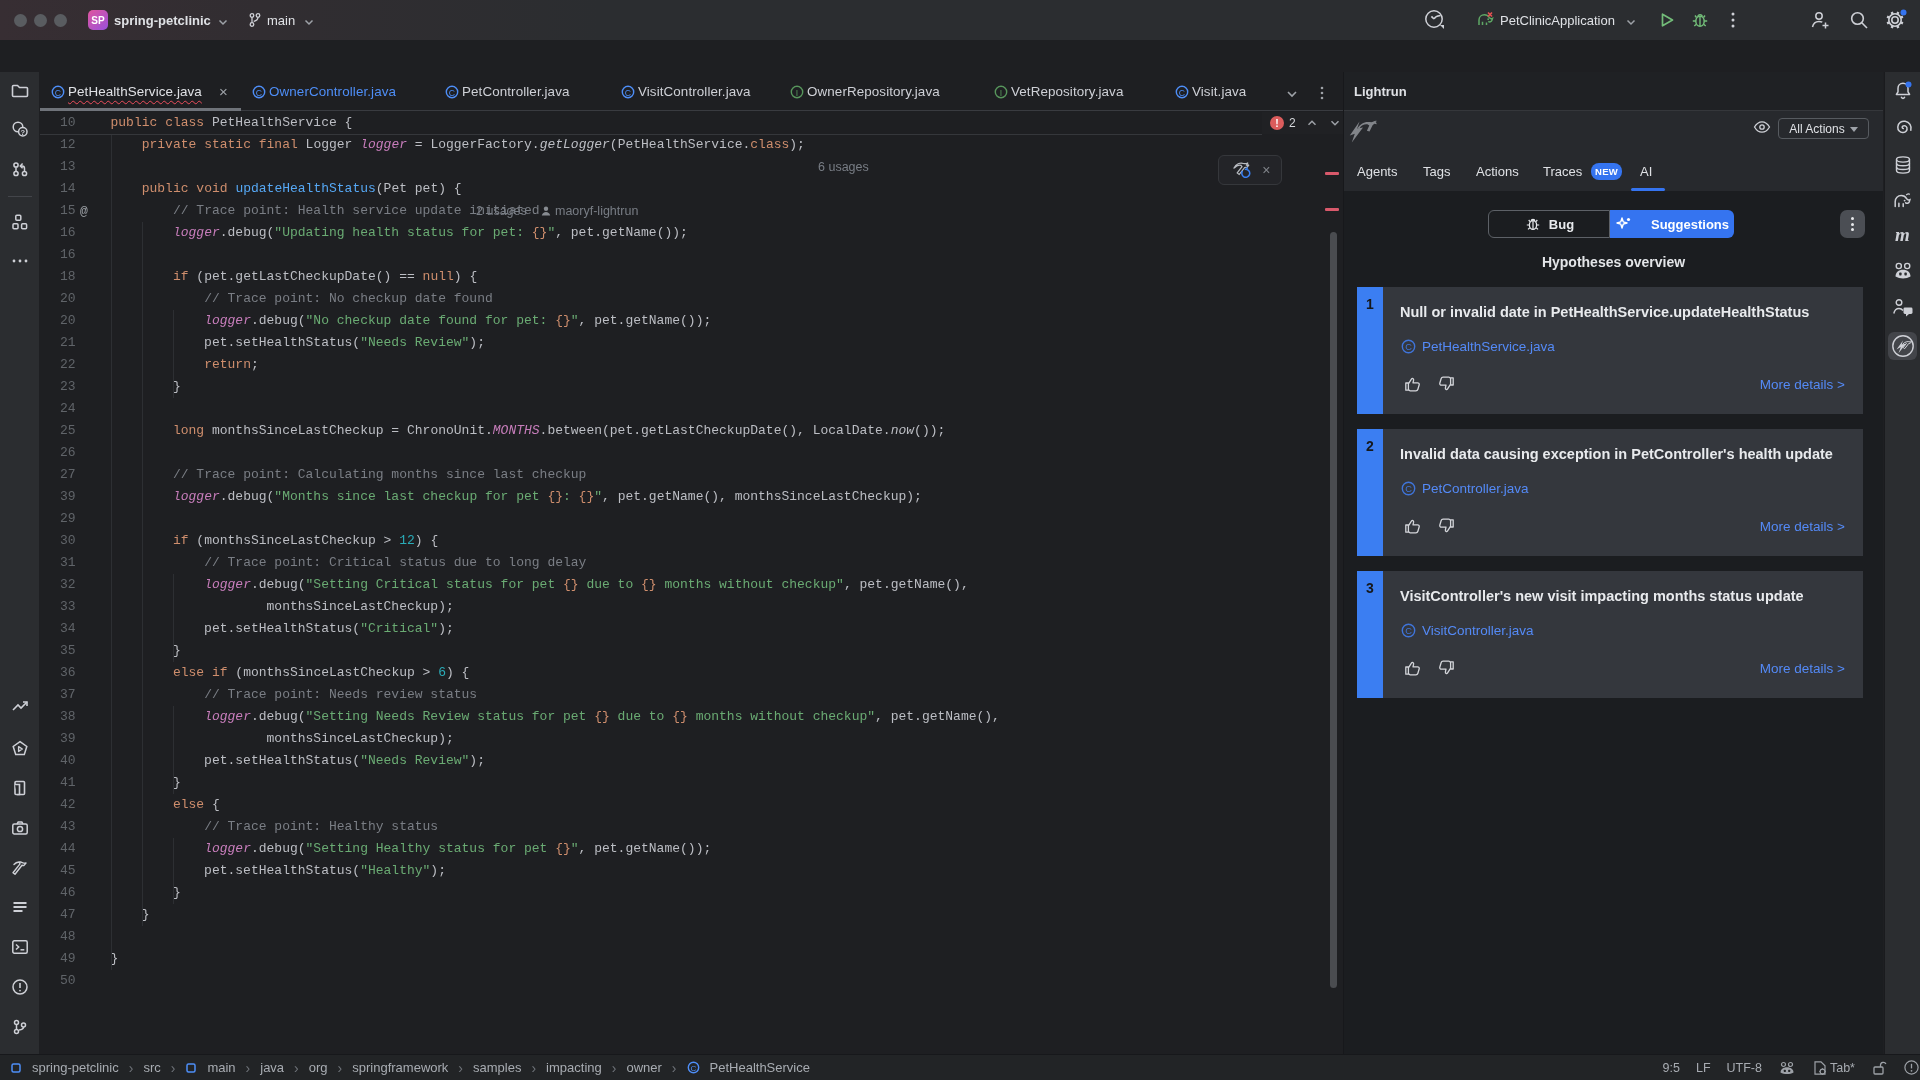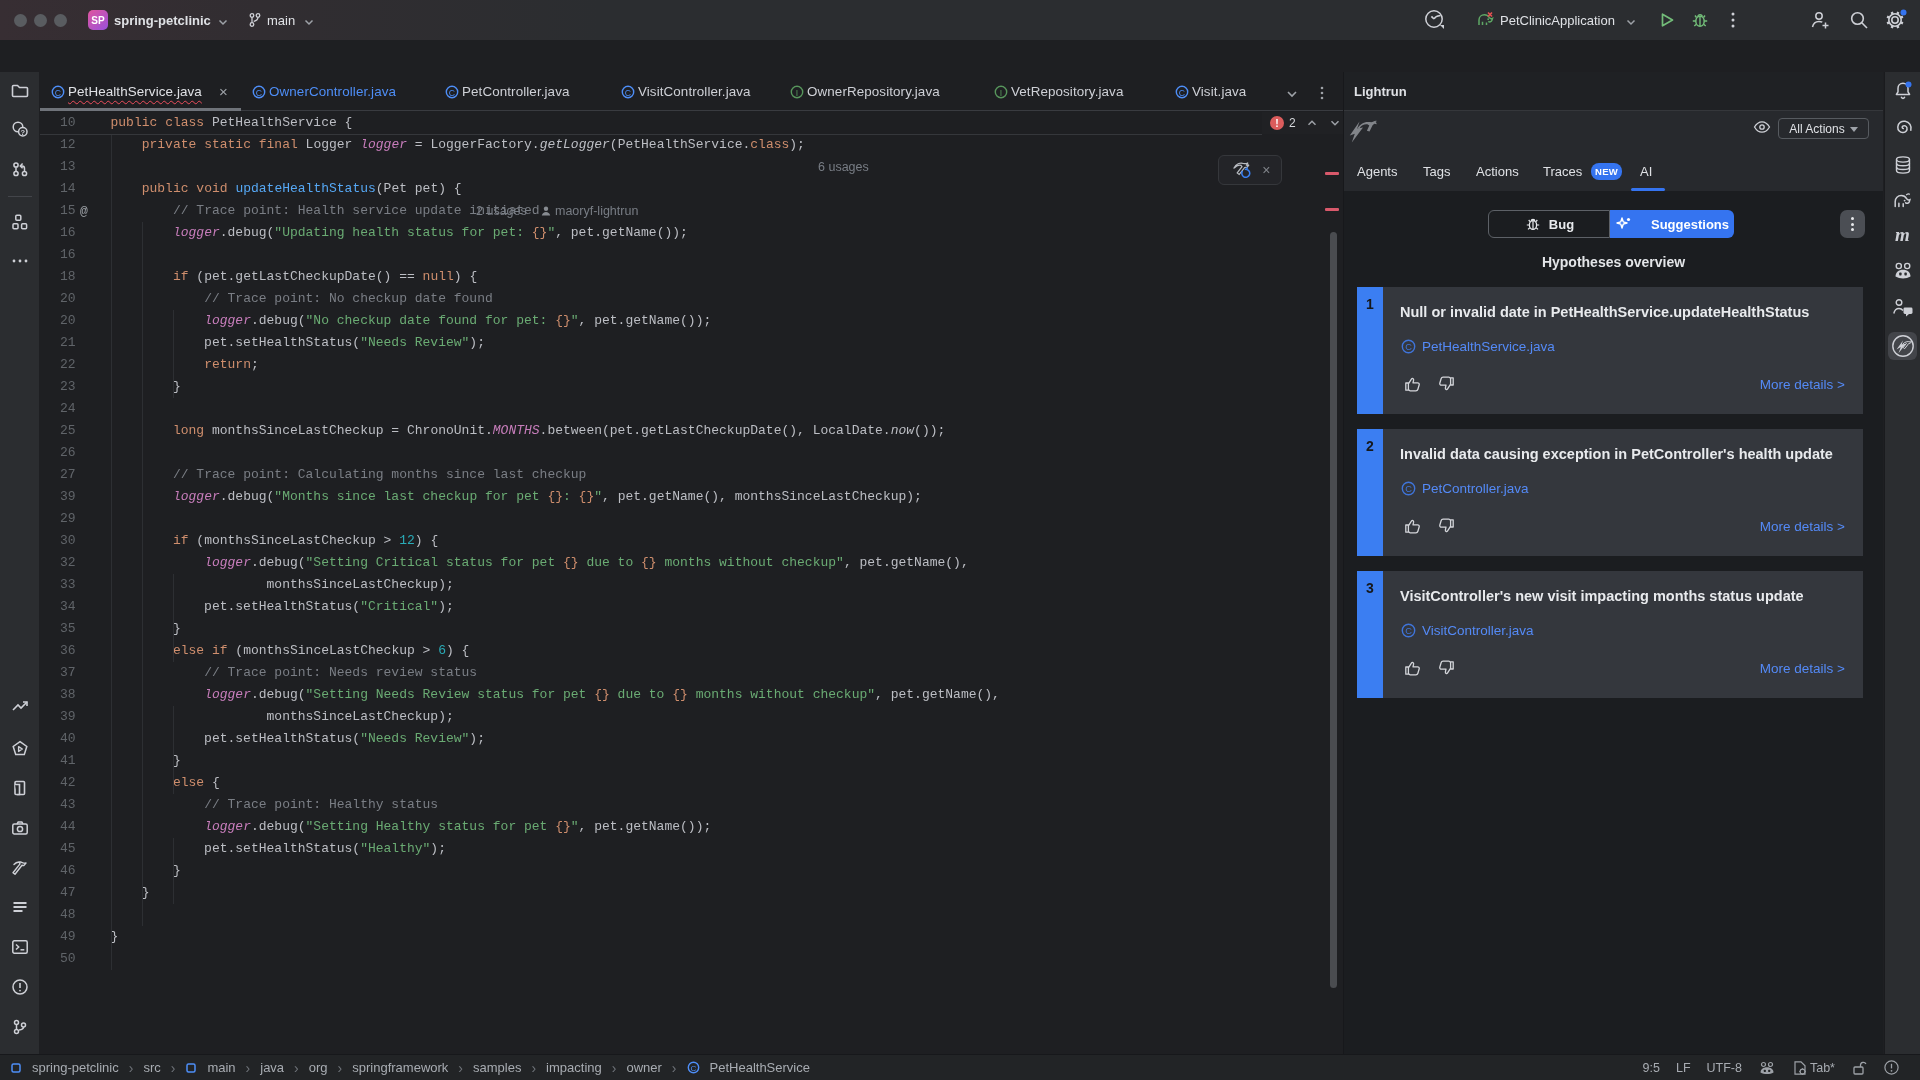--- a/index.html
+++ b/index.html
@@ -58,21 +58,21 @@
 .clink{position:absolute;left:44px;top:52px;display:flex;align-items:center;gap:6px;color:#548af7;font-size:13.5px}
 .cthumbs{position:absolute;left:46px;top:87px;display:flex;align-items:center}
 .cmore{position:absolute;right:18px;top:90px;color:#548af7;font-size:13.5px}
 .rstripe{position:absolute;left:1884px;top:72px;width:36px;height:982px;background:#2b2d30;border-left:1px solid #1a1b1e}
 .ractive{position:absolute;left:3px;top:260px;width:29px;height:28px;background:#43454a;border-radius:6px;display:flex;align-items:center;justify-content:center}
 .status{position:absolute;left:0;top:1054px;width:1920px;height:26px;background:#222426;border-top:1px solid #17181b;display:flex;align-items:center;justify-content:space-between;font-size:12.5px;color:#a8acb2}
 .crumbs{display:flex;align-items:center;padding-left:10px;gap:10px;font-size:13px}
 .csep{color:#6f7379;font-size:14px}
 .cic{display:flex;align-items:center}
 .citem{white-space:nowrap}
-.sright{display:flex;align-items:center;gap:16px;padding-right:20px}
+.sright{display:flex;align-items:center;gap:16px;}
 .sic2{display:flex;align-items:center}
 </style></head>
 <body>
 <div class="page">
 <div class="toolbar">
 <div class="tl" style="left:13.5px"></div>
 <div class="tl" style="left:33.5px"></div>
 <div class="tl" style="left:53.5px"></div>
 <div class="sp">SP</div>
 <span class="tbtext" style="left:114px;font-weight:700">spring-petclinic</span>
@@ -275,20 +275,21 @@
 <div class="row"><span class="ln">21</span><span class="cd"><span class="d">            pet.setHealthStatus(</span><span class="s">"Needs Review"</span><span class="d">);</span></span></div>
 <div class="row"><span class="ln">22</span><span class="cd"><span class="d">            </span><span class="k">return</span><span class="d">;</span></span></div>
 <div class="row"><span class="ln">23</span><span class="cd"><span class="d">        }</span></span></div>
 <div class="row"><span class="ln">24</span><span class="cd"></span></div>
 <div class="row"><span class="ln">25</span><span class="cd"><span class="d">        </span><span class="k">long</span><span class="d"> monthsSinceLastCheckup = ChronoUnit.</span><span class="fi">MONTHS</span><span class="d">.between(pet.getLastCheckupDate(), LocalDate.</span><span class="si">now</span><span class="d">());</span></span></div>
 <div class="row"><span class="ln">26</span><span class="cd"></span></div>
 <div class="row"><span class="ln">27</span><span class="cd"><span class="d">        </span><span class="c">// Trace point: Calculating months since last checkup</span></span></div>
 <div class="row"><span class="ln">39</span><span class="cd"><span class="d">        </span><span class="f">logger</span><span class="d">.debug(</span><span class="s">"Months since last checkup for pet </span><span class="p">{}</span><span class="s">: </span><span class="p">{}</span><span class="s">"</span><span class="d">, pet.getName(), monthsSinceLastCheckup);</span></span></div>
 <div class="row"><span class="ln">29</span><span class="cd"></span></div>
 <div class="row"><span class="ln">30</span><span class="cd"><span class="d">        </span><span class="k">if</span><span class="d"> (monthsSinceLastCheckup &gt; </span><span class="n">12</span><span class="d">) {</span></span></div>
+<div class="row"><span class="ln">31</span><span class="cd"><span class="d">            </span><span class="c">// Trace point: Critical status due to long delay</span></span></div>
 <div class="row"><span class="ln">32</span><span class="cd"><span class="d">            </span><span class="f">logger</span><span class="d">.debug(</span><span class="s">"Setting Critical status for pet </span><span class="p">{}</span><span class="s"> due to </span><span class="p">{}</span><span class="s"> months without checkup"</span><span class="d">, pet.getName(),</span></span></div>
 <div class="row"><span class="ln">33</span><span class="cd"><span class="d">                    monthsSinceLastCheckup);</span></span></div>
 <div class="row"><span class="ln">34</span><span class="cd"><span class="d">            pet.setHealthStatus(</span><span class="s">"Critical"</span><span class="d">);</span></span></div>
 <div class="row"><span class="ln">35</span><span class="cd"><span class="d">        }</span></span></div>
 <div class="row"><span class="ln">36</span><span class="cd"><span class="d">        </span><span class="k">else</span><span class="d"> </span><span class="k">if</span><span class="d"> (monthsSinceLastCheckup &gt; </span><span class="n">6</span><span class="d">) {</span></span></div>
 <div class="row"><span class="ln">37</span><span class="cd"><span class="d">            </span><span class="c">// Trace point: Needs review status</span></span></div>
 <div class="row"><span class="ln">38</span><span class="cd"><span class="d">            </span><span class="f">logger</span><span class="d">.debug(</span><span class="s">"Setting Needs Review status for pet </span><span class="p">{}</span><span class="s"> due to </span><span class="p">{}</span><span class="s"> months without checkup"</span><span class="d">, pet.getName(),</span></span></div>
 <div class="row"><span class="ln">39</span><span class="cd"><span class="d">                    monthsSinceLastCheckup);</span></span></div>
 <div class="row"><span class="ln">40</span><span class="cd"><span class="d">            pet.setHealthStatus(</span><span class="s">"Needs Review"</span><span class="d">);</span></span></div>
 <div class="row"><span class="ln">41</span><span class="cd"><span class="d">        }</span></span></div>

